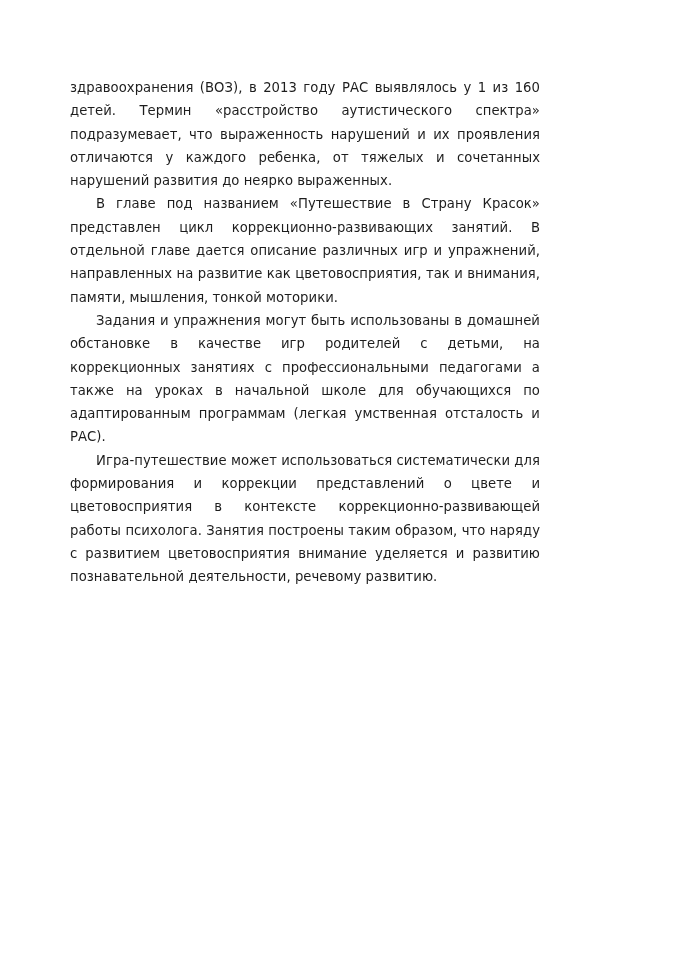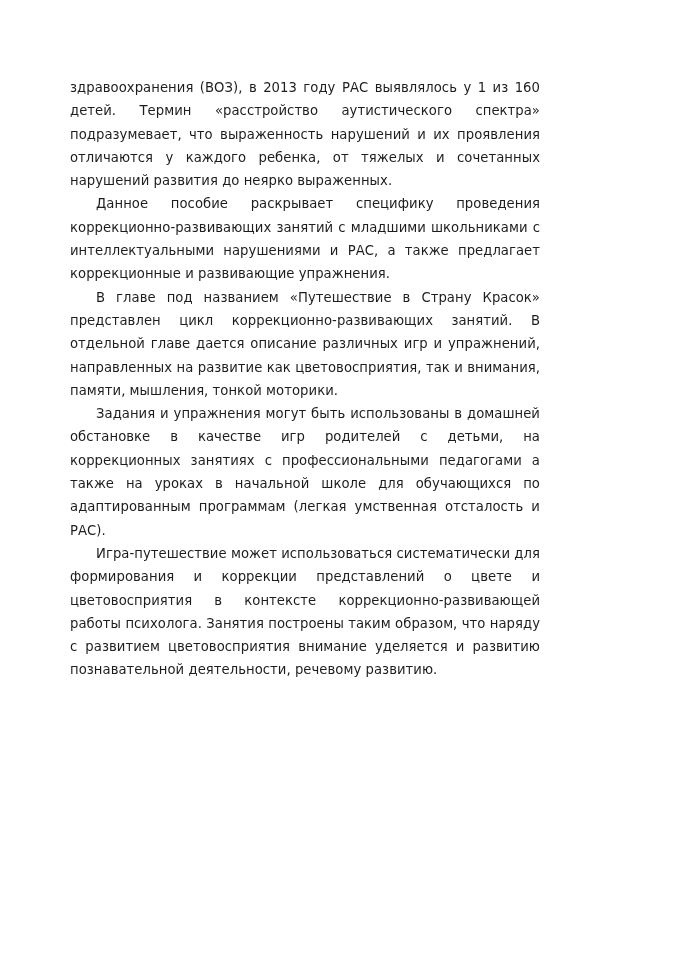--- a/index.html
+++ b/index.html
@@ -39,18 +39,17 @@
   .indent {
     text-indent: 26px;
   }
 </style>
 </head>
 <body>
 
 <div class="page">
   <div class="body-text">
     <p class="para">здравоохранения (ВОЗ), в 2013 году РАС выявлялось у 1 из 160 детей. Термин «расстройство аутистического спектра» подразумевает, что выраженность нарушений и их проявления отличаются у каждого ребенка, от тяжелых и сочетанных нарушений развития до неярко выраженных.</p>
-    <p class="para indent">Данное пособие раскрывает специфику проведения коррекционно-развивающих занятий с младшими школьниками с интеллектуальными нарушениями и РАС, а также предлагает коррекционные и развивающие упражнения.</p>
     <p class="para indent">В главе под названием «Путешествие в Страну Красок» представлен цикл коррекционно-развивающих занятий. В отдельной главе дается описание различных игр и упражнений, направленных на развитие как цветовосприятия, так и внимания, памяти, мышления, тонкой моторики.</p>
     <p class="para indent">Задания и упражнения могут быть использованы в домашней обстановке в качестве игр родителей с детьми, на коррекционных занятиях с профессиональными педагогами а также на уроках в начальной школе для обучающихся по адаптированным программам (легкая умственная отсталость и РАС).</p>
     <p class="para indent">Игра-путешествие может использоваться систематически для формирования и коррекции представлений о цвете и цветовосприятия в контексте коррекционно-развивающей работы психолога. Занятия построены таким образом, что наряду с развитием цветовосприятия внимание уделяется и развитию познавательной деятельности, речевому развитию.</p>
   </div>
 </div>
 
 </body></html>

